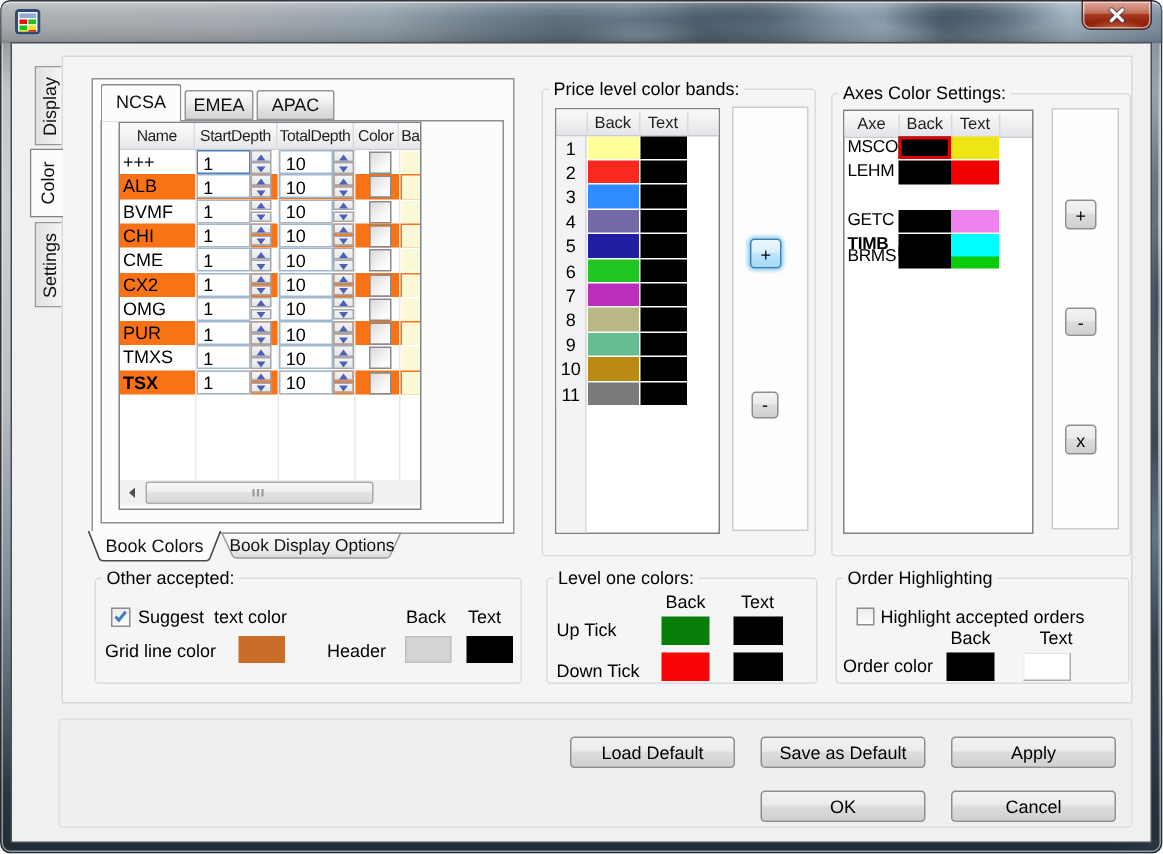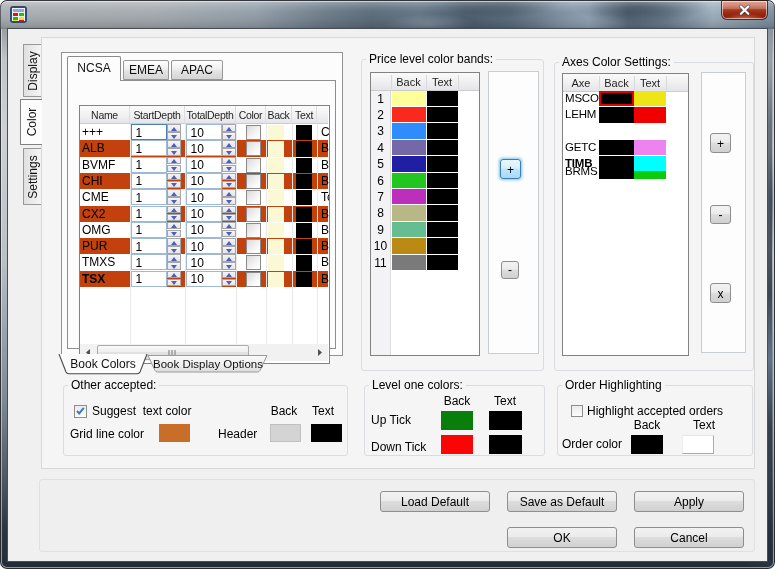--- a/index.html
+++ b/index.html
@@ -54,27 +54,27 @@
 #bookbox { position:absolute; left:53px; top:23px; width:282px; height:304px;
   background:#FCFCFC; border:1px solid #919191; }
 .htab { position:absolute; font-size:12px; text-align:center; color:#111; }
 #tab-ncsa { left:59px; top:27px; width:54px; height:25px; background:#FCFCFC;
   border:1px solid #8A8A8A; border-bottom:none; border-radius:2px 2px 0 0; z-index:3; padding-top:4px; }
 #tab-emea { left:115px; top:31px; width:46px; height:20px; background:linear-gradient(180deg,#FDFDFD,#F1F1F1 40%,#E2E2E2 60%, #D5D5D5); border:1px solid #979797; border-radius:2px 2px 0 0; padding-top:2px; }
 #tab-apac { left:163px; top:31px; width:52px; height:20px; background:linear-gradient(180deg,#FDFDFD,#F1F1F1 40%,#E2E2E2 60%, #D5D5D5); border:1px solid #979797; border-radius:2px 2px 0 0; padding-top:2px; }
 #ncsapage { position:absolute; left:59px; top:51px; width:269px; height:269px;
   background:#FCFCFC; border:1px solid #8E8E8E; }
 
-#grid { position:absolute; left:71px; top:52px; width:251px; height:259px;
-  background:#FFF; border:1px solid #7E848C; overflow:hidden;margin-top:24px; }
+#grid { position:absolute; left:71px; top:52px; width:202px; height:259px;
+  background:#FFF; border:1px solid #7E848C; overflow:hidden; }
 #ghead { position:absolute; left:0; top:0; width:248px; height:18px;
   background:linear-gradient(180deg,#FBFBFB,#F1F1F3 55%,#E5E6E9); border-bottom:1px solid #CBCBD0; }
 .gh { position:absolute; top:0; height:18px; font-size:10.5px; letter-spacing:-0.3px; color:#1F1F1F; text-align:center; padding-top:3px; border-right:1px solid #DCDDE1; }
 .grow { position:absolute; left:0; width:248px; height:16.3px; }
-.grow.alt { background:#c2410c; }
+.grow.alt { background:#f97316; }
 .gname { position:absolute; left:2px; top:1px; font-size:12px; }
 .spin { position:absolute; top:0px; height:16px; background:#FFF; border:1px solid #A0B9D2; }
 .spin .txt { position:absolute; left:4px; top:0.5px; font-size:12px; }
 .spinbtns { position:absolute; top:0px; width:14px; height:16px; }
 .sb { position:absolute; left:0; width:14px; height:7.5px; background:linear-gradient(180deg,#F4F4F6,#E4E6EA); border:1px solid #A6A6AA; }
 .sb.up { top:0; } .sb.dn { top:8px; }
 .sb i { position:absolute; left:2.5px; width:0; height:0; border-left:3.5px solid transparent; border-right:3.5px solid transparent; }
 .sb.up i { top:1.5px; border-bottom:4px solid #4E60B4; }
 .sb.dn i { top:1.5px; border-top:4px solid #4E60B4; }
 .gcheck { position:absolute; left:166px; top:1px; width:15px; height:15px; background:linear-gradient(135deg,#D9D9D9 0%,#EFEFEF 45%,#FDFDFD 80%); border:1px solid #8A8A8A; }

